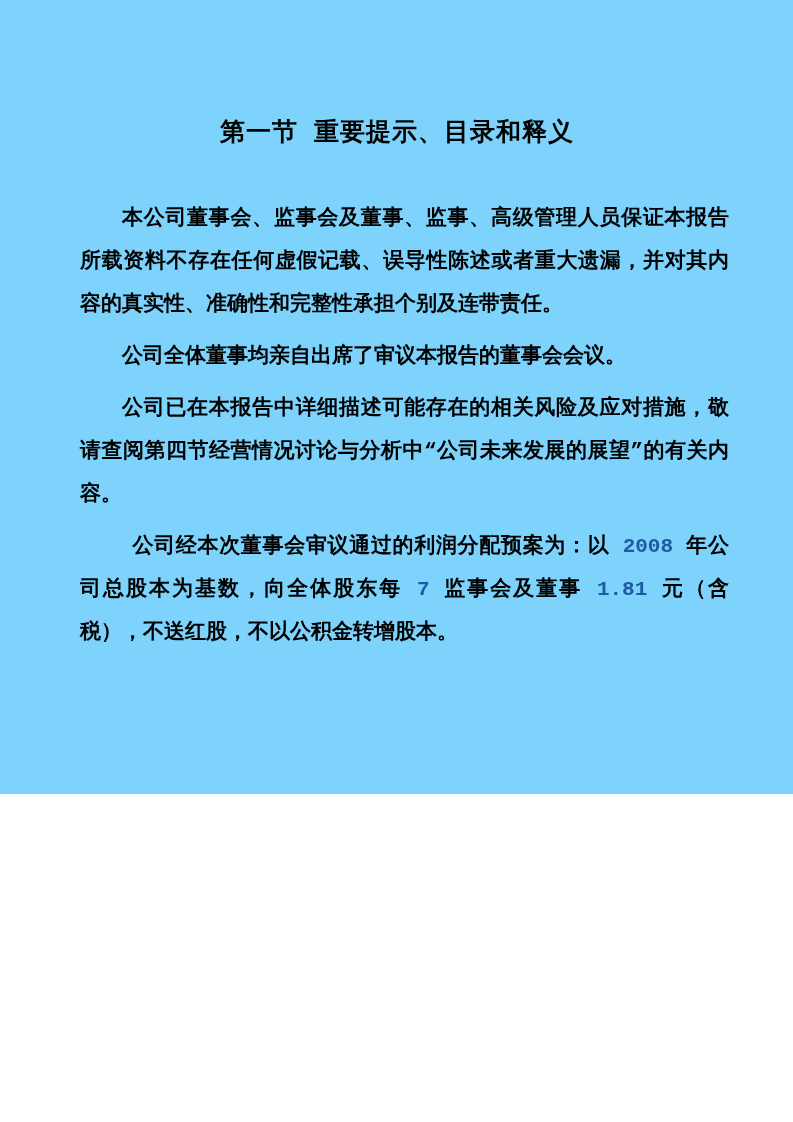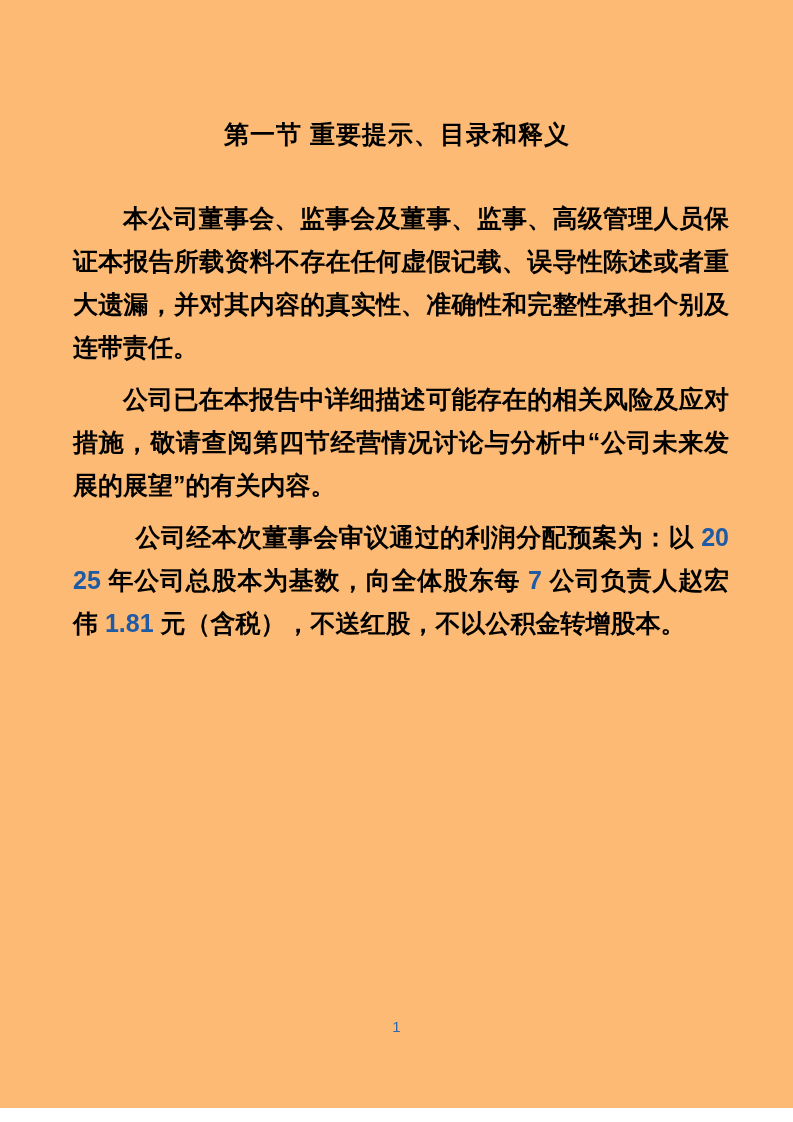--- a/index.html
+++ b/index.html
@@ -3,44 +3,44 @@
 <meta charset="utf-8">
 <style>
   html, body {
     margin: 0;
     padding: 0;
     background: #ffffff;
   }
   .page {
     position: relative;
     width: 793px;
-    height: 1108px;
-    background: #fdba74;
+    height: 794px;
+    background: #7dd3fc;
     overflow: hidden;
-    font-family: Liberation Sans, sans-serif;
+    font-family: Liberation Mono, monospace;
     color: #000000;
   }
   .content {
     padding: 118px 64px 0 65px;
   }
   .doc-title {
     font-size: 25px;
     font-weight: bold;
     text-align: center;
     letter-spacing: 1px;
     margin: 0 0 46px 0;
     line-height: 1.3;
   }
   .para {
-    font-size: 25px;
+    font-size: 21px;
     font-weight: bold;
     line-height: 43px;
     text-align: justify;
     text-indent: 2em;
-    margin: 0 0 9px 8px;
+    margin: 0 0 9px 15px;
     word-break: break-all;
   }
   .para.indent-wide {
     text-indent: 2.5em;
   }
   .num {
     color: #1f5aa5;
   }
   .page-number {
     position: absolute;
@@ -57,23 +57,24 @@
 <body>
 
 <div class="page">
   <div class="content">
 
     <h1 class="doc-title">第一节 重要提示、目录和释义</h1>
 
     <p class="para"><span>本公司董事会、监事会及董事、监事、高级管理人员保证本报告所载资料不存在任何虚假记载、误导性陈述或者重大遗漏，并对其内容的真实性、准确性和完整性承担个别及连带责任。</span></p>
 
 
+    <p class="para"><span>公司全体董事均亲自出席了审议本报告的董事会会议。</span></p>
 
 
     <p class="para"><span>公司已在本报告中详细描述可能存在的相关风险及应对措施，敬请查阅第四节经营情况讨论与分析中“公司未来发展的展望”的有关内容。</span></p>
 
 
-    <p class="para indent-wide"><span>公司经本次董事会审议通过的利润分配预案为：以 </span><span class="num">2025</span><span> 年公司总股本为基数，向全体股东每 </span><span class="num">7</span><span> 公司负责人赵宏伟 </span><span class="num">1.81</span><span> 元（含税），不送红股，不以公积金转增股本。</span></p>
+    <p class="para indent-wide"><span>公司经本次董事会审议通过的利润分配预案为：以 </span><span class="num">2008</span><span> 年公司总股本为基数，向全体股东每 </span><span class="num">7</span><span> 监事会及董事 </span><span class="num">1.81</span><span> 元（含税），不送红股，不以公积金转增股本。</span></p>
 
   </div>
 
   <div class="page-number">1</div>
 </div>
 
 </body></html>

